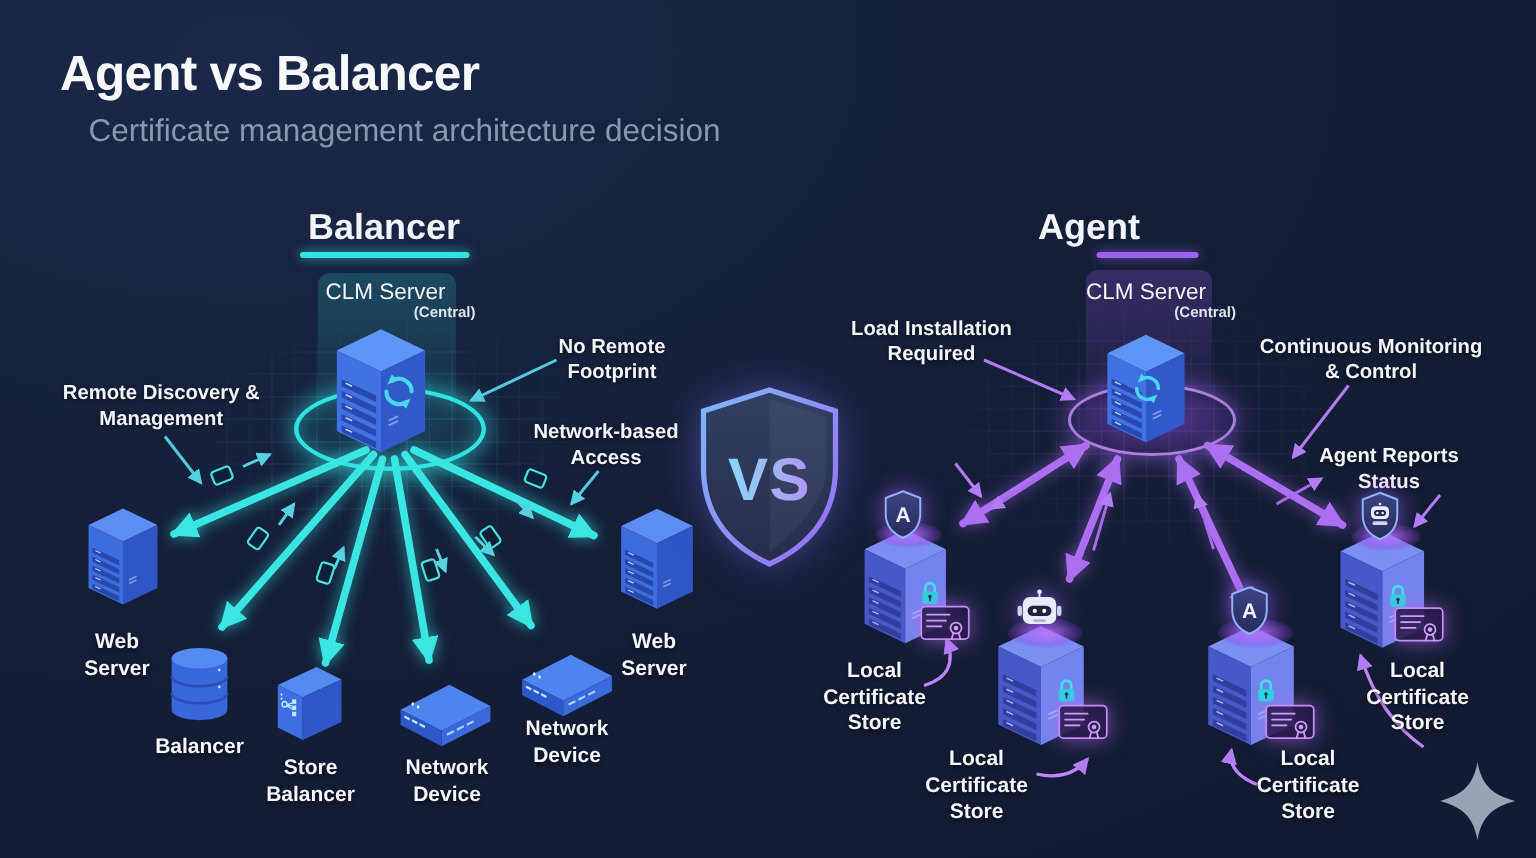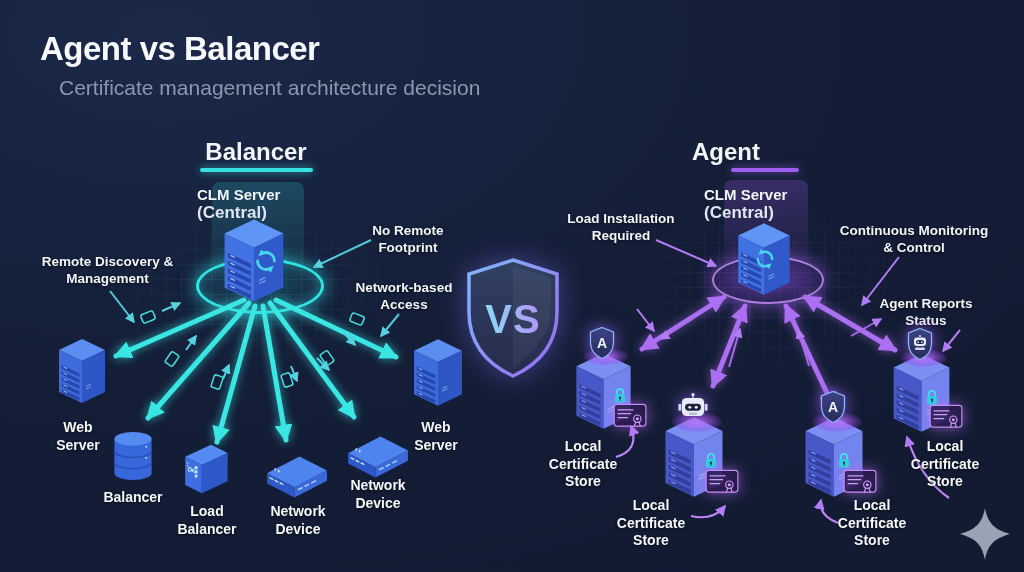--- a/index.html
+++ b/index.html
@@ -8,22 +8,22 @@
     background:radial-gradient(1100px 640px at 16% 6%, #1b2848 0%, #141e37 55%, #121b32 100%);
     font-family:"Liberation Sans", sans-serif;color:#f2f5fa;
   }
   .abs{position:absolute;}
   .ttl{font-size:33px;font-weight:800;letter-spacing:-.5px;color:#f7f9fc;}
   .sub{font-size:21px;font-weight:400;color:#8b97ac;margin-left:19px;}
   .hd{font-size:24px;font-weight:800;text-align:center;width:200px;}
   .hd-bar{height:4px;border-radius:2px;}
   .lbl{font-weight:700;font-size:13.5px;line-height:1.28;text-align:center;color:#f2f5fa;text-shadow:0 1px 3px rgba(0,0,0,.55);}
   .dlbl{font-weight:700;font-size:14px;line-height:1.25;text-align:center;color:#f4f7fb;text-shadow:0 1px 3px rgba(0,0,0,.55);}
-  .hub-t{font-size:15px;font-weight:700;text-align:left;width:120px;}
-  .hub-s{font-size:17px;font-weight:600;text-align:left;width:120px;color:#dfe6f2;}
+  .hub-t{font-size:15px;font-weight:400;text-align:center;width:120px;}
+  .hub-s{font-size:10px;font-weight:600;text-align:right;width:120px;color:#dfe6f2;}
   .ring-cyan{
     width:122px;height:50px;border-radius:50%;
     border:3px solid #2fe3e3;
     background:radial-gradient(ellipse at center, rgba(43,205,214,.22) 0%, rgba(43,205,214,.05) 70%);
     box-shadow:0 0 18px rgba(47,227,227,.75), inset 0 0 14px rgba(47,227,227,.45);
   }
   .ring-pur{
     width:108px;height:44px;border-radius:50%;
     border:2px solid rgba(204,150,255,.8);
     background:radial-gradient(ellipse at center, rgba(150,80,230,.55) 0%, rgba(130,65,210,.18) 75%);
@@ -316,21 +316,21 @@
   <div class="abs dlbl" style="left:48px;top:419px;width:60px;">Web Server</div>
 
   <svg class="dev" style="left:111px;top:430px;" width="44" height="55" viewBox="0 0 90 112" preserveAspectRatio="none">
       <use href="#iso-db"></use>
     </svg>
   <div class="abs dlbl" style="left:88px;top:489px;width:90px;">Balancer</div>
 
   <svg class="dev" style="left:181px;top:442px;" width="50" height="54" viewBox="0 0 120 118" preserveAspectRatio="none">
       <use href="#iso-lb"></use>
     </svg>
-  <div class="abs dlbl" style="left:167px;top:503px;width:80px;">Load Balancer</div>
+  <div class="abs dlbl" style="left:167px;top:503px;width:80px;">Store Balancer</div>
 
   <svg class="dev" style="left:264px;top:454px;" width="66" height="46" viewBox="0 0 130 72" preserveAspectRatio="none">
       <use href="#iso-switch"></use>
     </svg>
   <div class="abs dlbl" style="left:258px;top:503px;width:80px;">Network Device</div>
 
   <svg class="dev" style="left:345px;top:434px;" width="66" height="46" viewBox="0 0 130 72" preserveAspectRatio="none">
       <use href="#iso-switch"></use>
     </svg>
   <div class="abs dlbl" style="left:338px;top:477px;width:80px;">Network Device</div>

